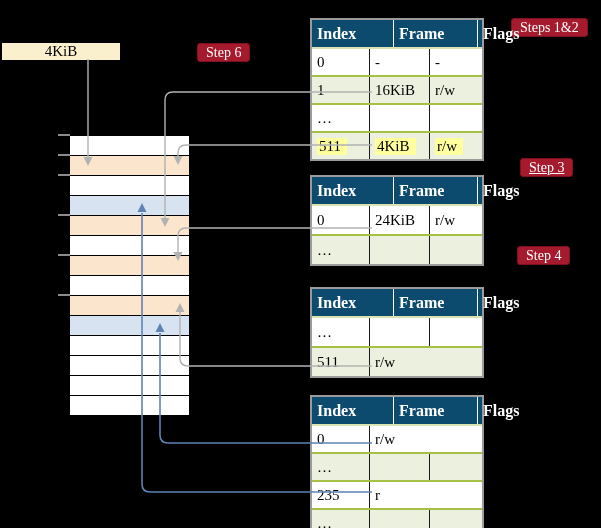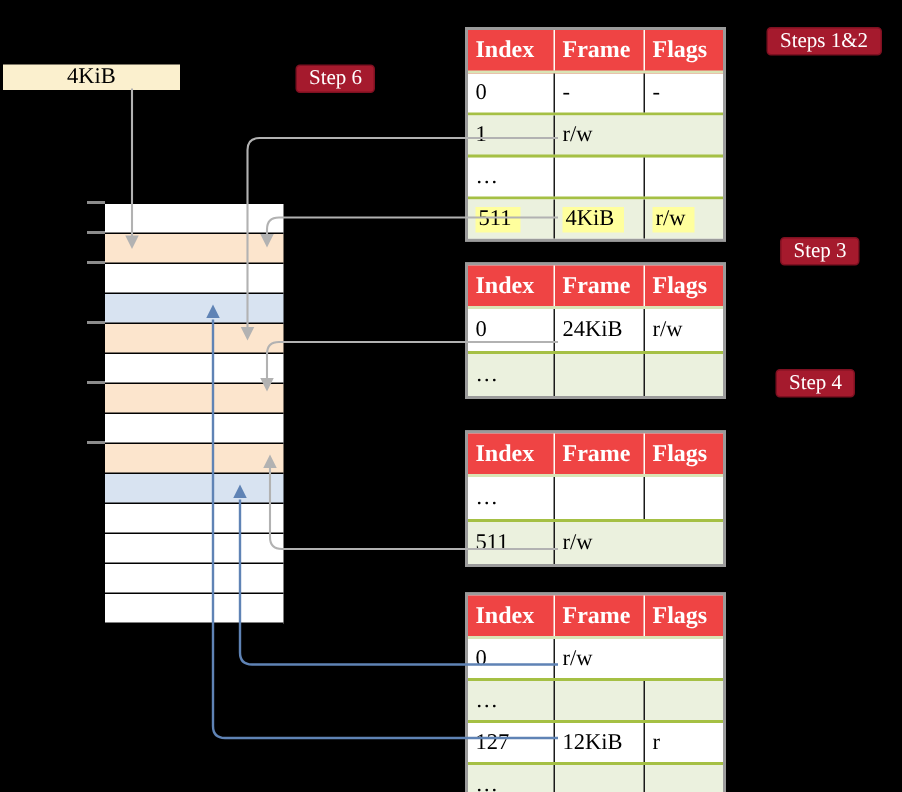--- a/index.html
+++ b/index.html
@@ -14,21 +14,21 @@
   .step-label{
     position:absolute;height:17px;line-height:17px;padding:0 8px;
     background:#a51a2d;border:1px solid #7e1021;border-radius:3px;
     color:#fff;font-size:14px;white-space:nowrap;
   }
   .stack{position:absolute;left:70px;top:135px;width:119px;border-top:1px solid #000;}
   .stack-row{height:19px;border-bottom:1px solid #000;}
   .tick{position:absolute;left:58px;width:12px;height:2px;background:#8c8c8c;}
   .ptable{position:absolute;width:170px;border:2px solid #9b9b9b;background:#fff;}
   .trow{display:grid;grid-template-columns:57px 60px 53px;}
-  .trow.head{background:#ef4444;border-bottom:2px solid #d9e4b5;}
+  .trow.head{background:#0c4a6e;border-bottom:2px solid #d9e4b5;gap:24px;}
   .trow.head .cell{
     color:#fff;font-weight:bold;font-size:16px;border-left:1.5px solid #fdfdf6;
   }
   .trow.head .cell:first-child{border-left:none;}
   .trow.body{border-bottom:2px solid #a5c044;}
   .trow.body:last-child{border-bottom:none;}
   .trow.body .cell{border-left:1px solid #1a1a1a;color:#000;font-size:15px;}
   .trow.body .cell:first-child{border-left:none;}
   .trow.body.shaded{background:#ebf1de;}
   .cell{padding:0 0 0 5px;overflow:hidden;white-space:nowrap;display:flex;align-items:center;}
@@ -36,21 +36,21 @@
   svg.arrows{position:absolute;left:0;top:0;pointer-events:none;}
 </style>
 </head>
 <body>
 
 <div class="canvas" style="width: 601px; height: 528px;">
   <div class="legend-box">4KiB</div>
   <div>
       <div class="step-label" style="left: 197px; top: 43px;">Step 6</div>
       <div class="step-label" style="left: 511px; top: 18px;">Steps 1&amp;2</div>
-      <div class="step-label" style="left: 520px; top: 158px;">Step 3</div>
+      <div class="step-label" style="left: 520px; top: 158px; text-decoration: underline;">Step 3</div>
       <div class="step-label" style="left: 517px; top: 246px;">Step 4</div>
     </div>
   <div class="stack">
       <div class="stack-row" style="background: rgb(255, 255, 255);"></div>
       <div class="stack-row" style="background: rgb(252, 229, 205);"></div>
       <div class="stack-row" style="background: rgb(255, 255, 255);"></div>
       <div class="stack-row" style="background: rgb(216, 227, 241);"></div>
       <div class="stack-row" style="background: rgb(252, 229, 205);"></div>
       <div class="stack-row" style="background: rgb(255, 255, 255);"></div>
       <div class="stack-row" style="background: rgb(252, 229, 205);"></div>
@@ -77,20 +77,21 @@
           <div class="cell">Frame</div>
           <div class="cell">Flags</div>
         </div>
         <div class="trow body" style="height: 26px;">
           <div class="cell">0</div>
           <div class="cell">-</div>
           <div class="cell">-</div>
         </div>
         <div class="trow body shaded" style="height: 26px;">
           <div class="cell">1</div>
+          <div class="cell">16KiB</div>
           <div class="cell">r/w</div>
         </div>
         <div class="trow body" style="height: 26px;">
           <div class="cell">…</div>
           <div class="cell"></div>
           <div class="cell"></div>
         </div>
         <div class="trow body shaded" style="height: 26px;">
           <div class="cell">
             <span class="mark">511</span>
@@ -145,22 +146,21 @@
         <div class="trow body" style="height: 26px;">
           <div class="cell">0</div>
           <div class="cell">r/w</div>
         </div>
         <div class="trow body shaded" style="height: 26px;">
           <div class="cell">…</div>
           <div class="cell"></div>
           <div class="cell"></div>
         </div>
         <div class="trow body" style="height: 26px;">
-          <div class="cell">127</div>
-          <div class="cell">12KiB</div>
+          <div class="cell">235</div>
           <div class="cell">r</div>
         </div>
         <div class="trow body shaded" style="height: 26px;">
           <div class="cell">…</div>
           <div class="cell"></div>
           <div class="cell"></div>
         </div>
       </div>
     </div>
   <svg class="arrows" xmlns="http://www.w3.org/2000/svg" width="601" height="528" viewBox="0 0 601 528">

